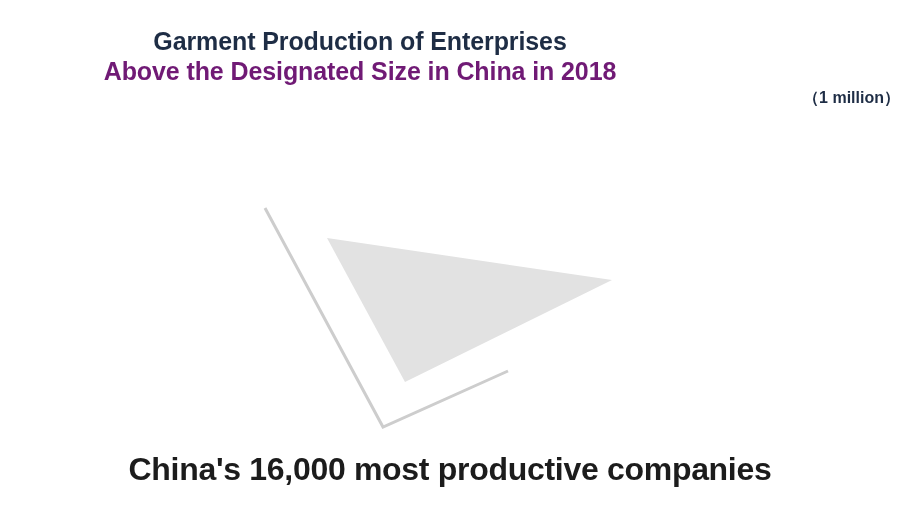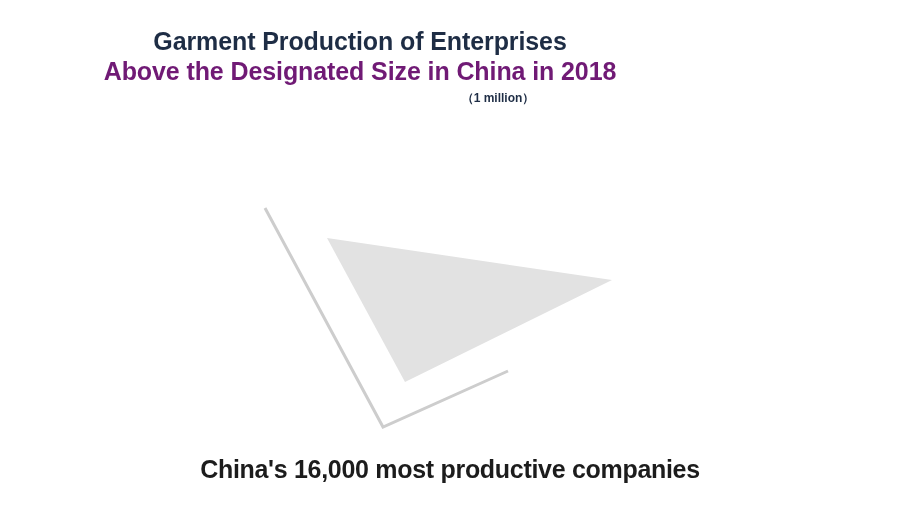--- a/index.html
+++ b/index.html
@@ -40,27 +40,27 @@
     letter-spacing: -0.1px;
     white-space: nowrap;
   }
 
   
   .unit-label {
     position: absolute;
     top: 90px;
     left: 0;
     width: 900px;
-    text-align: center;
+    text-align: right;
     padding-left: 96px;
     box-sizing: border-box;
     color: #1e2d45;
     font-family: "Liberation Sans", sans-serif;
     font-weight: bold;
-    font-size: 12px;
+    font-size: 16px;
     line-height: 16px;
     white-space: nowrap;
   }
 
   
   .plot-area {
     position: absolute;
     top: 0;
     left: 0;
     width: 900px;
@@ -79,21 +79,21 @@
     left: 0;
     width: 900px;
     text-align: center;
   }
   .caption {
     display: inline-block;
     position: relative;
     color: #1c1c1c;
     font-family: "Liberation Sans", sans-serif;
     font-weight: bold;
-    font-size: 25px;
+    font-size: 32px;
     line-height: 32px;
     white-space: nowrap;
     letter-spacing: -0.3px;
     -webkit-text-stroke: 3px #ffffff;
     paint-order: stroke fill;
     text-shadow:
        1px  0   0 rgba(255,255,255,0.95),
       -1px  0   0 rgba(255,255,255,0.95),
        0    1px 0 rgba(255,255,255,0.95),
        0   -1px 0 rgba(255,255,255,0.95);

